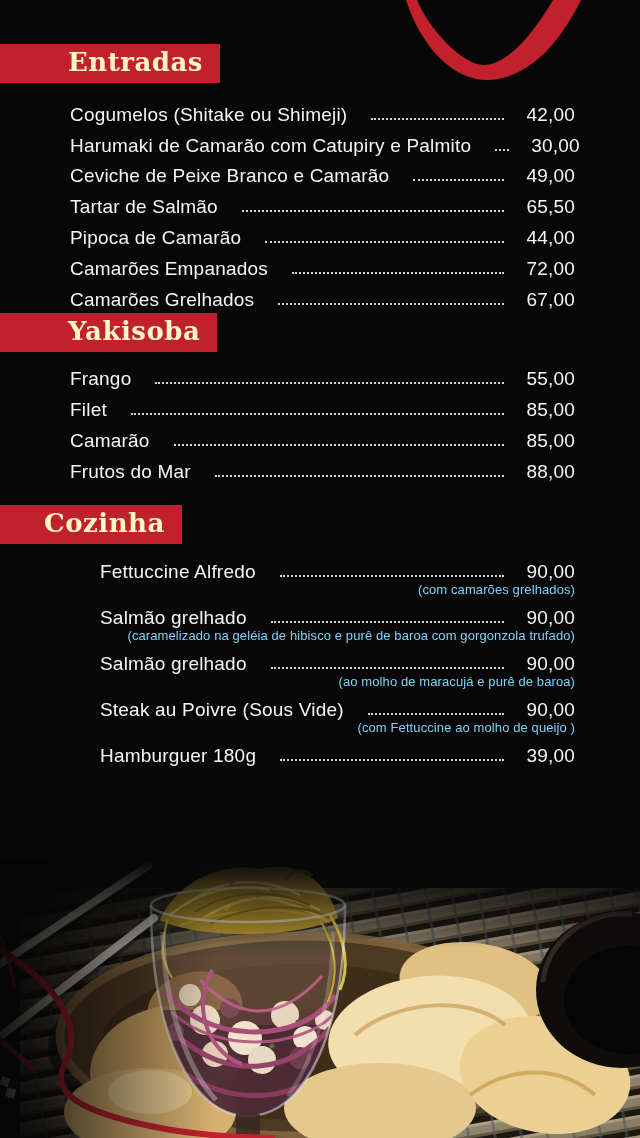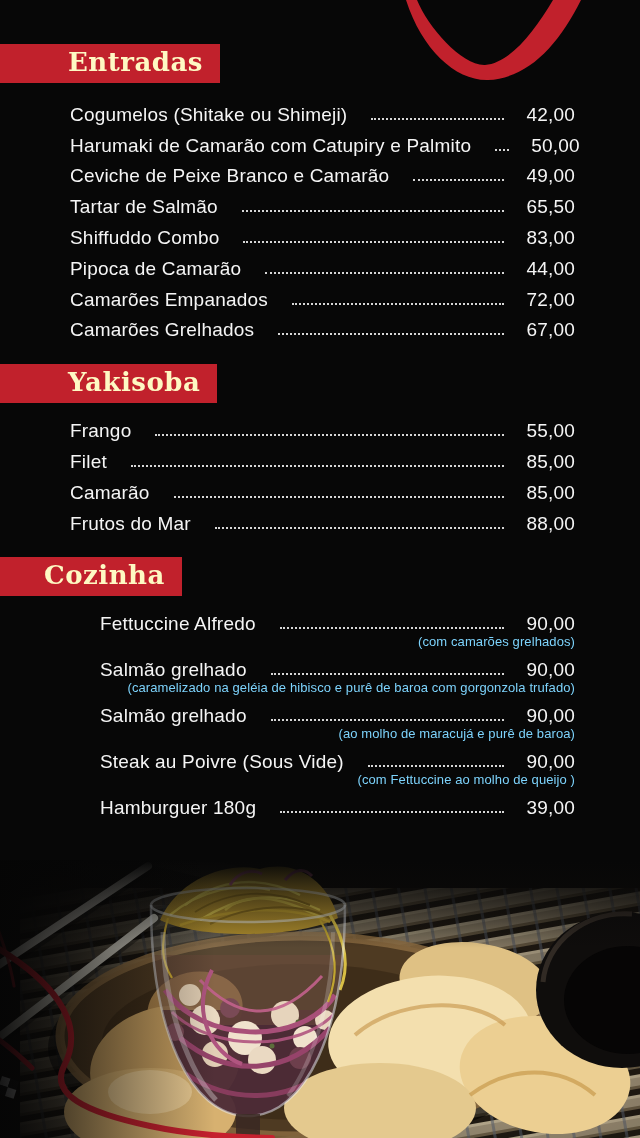--- a/index.html
+++ b/index.html
@@ -14,21 +14,21 @@
   .menu{position:relative;z-index:2;}
   .band-row{line-height:0;}
   .band{
     display:inline-block;margin:0;
     background:#c1212c;color:#fef9c3;
     font-family:"DejaVu Serif",serif;font-weight:700;
     font-size:26px;line-height:26px;letter-spacing:.5px;
     padding:5px 17px 8px 68px;
   }
   .sec0 .band{margin-top:44px;}
-  .sec1 .band{margin-top:21px;}
+  .sec1 .band{}
   .sec2 .band{margin-top:20px;padding-left:44px;}
   .list{margin-top:14px;}
   .sec1 .list{margin-top:10px;}
   .row{
     display:flex;align-items:flex-end;
     padding:0 65px 0 70px;
     color:#f5f5f5;font-size:19px;letter-spacing:.2px;gap:16px;
   }
   .sec0 .row,.sec1 .row{height:30.8px;}
   .sec2 .item{padding-bottom:6px;padding-left:30px;}
@@ -61,42 +61,35 @@
           <div class="row">
             <span class="nm">Cogumelos (Shitake ou Shimeji)</span>
             <span class="dots"></span>
             <span class="pr">42,00</span>
           </div>
         </div>
         <div class="item">
           <div class="row">
             <span class="nm">Harumaki de Camarão com Catupiry e Palmito</span>
             <span class="dots"></span>
-            <span class="pr">50,00</span>
+            <span class="pr">30,00</span>
           </div>
         </div>
         <div class="item">
           <div class="row">
             <span class="nm">Ceviche de Peixe Branco e Camarão</span>
             <span class="dots"></span>
             <span class="pr">49,00</span>
           </div>
         </div>
         <div class="item">
           <div class="row">
             <span class="nm">Tartar de Salmão</span>
             <span class="dots"></span>
             <span class="pr">65,50</span>
-          </div>
-        </div>
-        <div class="item">
-          <div class="row">
-            <span class="nm">Shiffuddo Combo</span>
-            <span class="dots"></span>
-            <span class="pr">83,00</span>
           </div>
         </div>
         <div class="item">
           <div class="row">
             <span class="nm">Pipoca de Camarão</span>
             <span class="dots"></span>
             <span class="pr">44,00</span>
           </div>
         </div>
         <div class="item">

